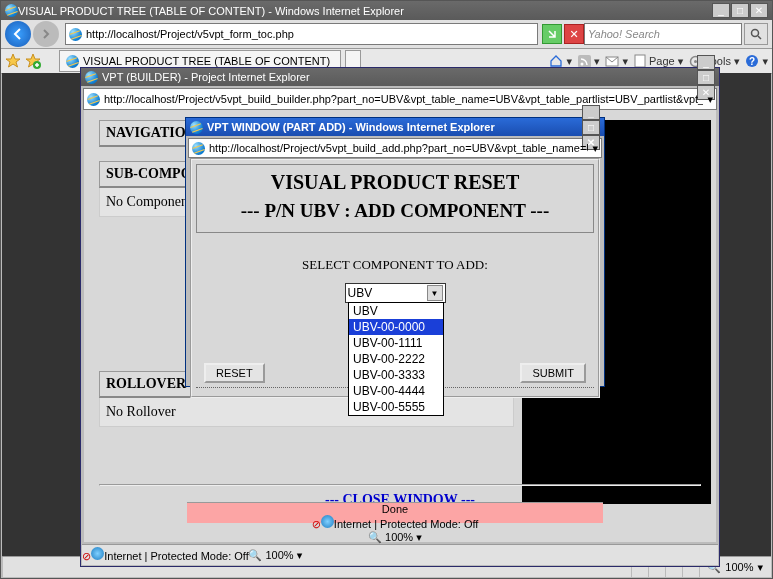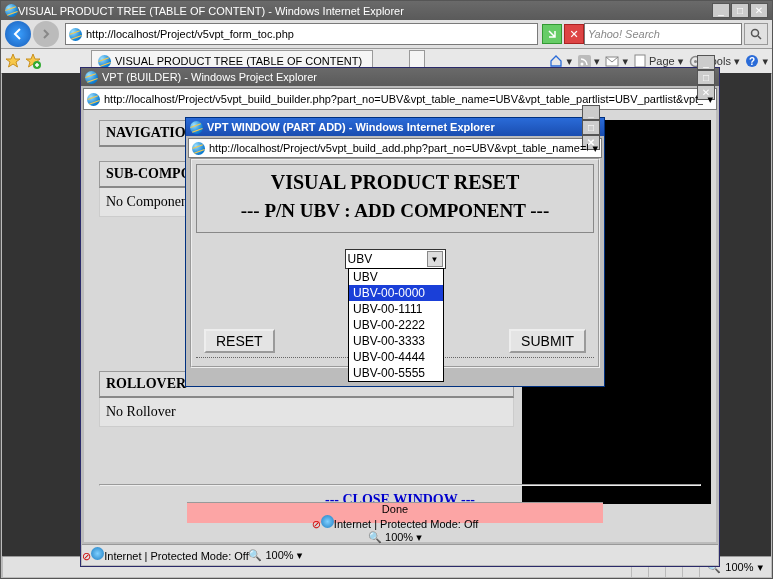--- a/index.html
+++ b/index.html
@@ -33,21 +33,21 @@
     height:28px;background:#e1e1e1;display:flex;align-items:center;padding:0 4px;border-bottom:1px solid #999;
   }
   .nav-btn { width:26px;height:26px;border-radius:50%;display:flex;align-items:center;justify-content:center;font-size:14px;color:#fff;margin-right:2px;}
   .nav-back{ background:radial-gradient(#3aa0ff,#1a5db8);}
   .nav-fwd { background:#bbb;color:#666;}
   .addr-bar { flex:1;height:20px;background:#fff;border:1px solid #7a7a7a;display:flex;align-items:center;padding:0 3px;margin:0 4px;}
   .search-box{ width:150px;height:20px;background:#fff;border:1px solid #7a7a7a;display:flex;align-items:center;padding:0 3px;color:#888;font-style:italic;}
   .toolbar-row {
     height:24px;background:#e8e8e8;display:flex;align-items:center;padding:0 4px;border-bottom:1px solid #999;gap:4px;
   }
-  .tab { height:20px;background:#f5f5f5;border:1px solid #999;padding:0 10px 0 6px;display:flex;align-items:center;gap:4px;margin-left:32px;}
+  .tab { height:20px;background:#f5f5f5;border:1px solid #999;padding:0 10px 0 6px;display:flex;align-items:center;gap:4px;}
   .toolbar-right { margin-left:auto;display:flex;gap:6px;align-items:center;color:#333;}
   .menu-item{display:flex;align-items:center;gap:3px;}
   .client-area {
     position:absolute;left:1px;right:1px;top:72px;bottom:22px;background:#333;
   }
   .status-bar {
     position:absolute;left:1px;right:1px;bottom:1px;height:20px;background:#e1e1e1;border-top:1px solid #999;display:flex;align-items:center;font-size:11px;
   }
   .status-bar .seg { border-left:1px solid #bbb;padding:0 8px;height:100%;display:flex;align-items:center;gap:4px;}
   .status-bar .flex{flex:1;}
@@ -113,21 +113,21 @@
   .combo {
     display:inline-flex;width:95px;height:18px;background:#fff;border:1px solid #333;align-items:center;padding:0 2px;position:relative;font-family:Arial;font-size:12px;justify-content:center;
   }
   .combo .arrow{margin-left:auto;width:14px;height:14px;background:#ddd;border:1px solid #888;display:flex;align-items:center;justify-content:center;font-size:8px;}
   .dropdown {
     position:absolute;top:18px;left:50%;transform:translateX(-47px);width:94px;background:#fff;border:1px solid #000;text-align:left;font-family:Arial;font-size:12px;z-index:100;
   }
   .dropdown div { padding:1px 4px;white-space:nowrap;}
   .dropdown .sel { background:#1a3fd8;color:#fff;}
   .btn-row { display:flex;justify-content:space-between;margin-top:60px;padding:0 8px;}
-  .form-btn { font-family:Arial;font-size:14px;padding:2px 10px;background:#e4e4e4;border:2px outset #eee;}
+  .form-btn { font-family:Arial;font-size:11px;padding:2px 10px;background:#e4e4e4;border:2px outset #eee;}
   .dotted { border-top:1px dotted #666;margin:4px 0;}
 
   .ie-small {
     display:inline-block;width:13px;height:13px;border-radius:50%;
     background:radial-gradient(circle at 30% 30%,#9be0ff,#0a7ad0 70%);
     position:relative;flex-shrink:0;
   }
   .ie-small::after{content:"";position:absolute;left:1px;top:4px;right:1px;height:4px;border:1px solid #f7c84a;border-left:none;border-right:none;transform:rotate(-20deg);}
   .globe { display:inline-block;width:13px;height:13px;border-radius:50%;background:radial-gradient(#7fd0ff,#1a7ac0);}
   svg { display:block;}
@@ -235,21 +235,21 @@
       <div class="seg"></div>
       <div class="seg"></div>
       <div class="seg"></div>
     <div class="seg" style="flex:0 0 auto;">🔍 <span>100%</span> ▾</div>
   </div>
 </div>
 
 <div class="builder-window">
   <div class="builder-title">
     <span class="ie-small"></span>
-    <span style="margin-left:4px;">VPT (BUILDER) - Windows Project Explorer</span>
+    <span style="margin-left:4px;">VPT (BUILDER) - Project Internet Explorer</span>
     <div class="win-buttons" style="margin-left:auto;">
       <div class="win-btn">_</div>
       <div class="win-btn">□</div>
       <div class="win-btn">✕</div>
     </div>
   </div>
   <div class="builder-addr">
     <span class="ie-small" style="margin-right:4px;"></span>
     <span style="white-space:nowrap;overflow:hidden;flex:1;">http://localhost/Project/v5vpt_build_builder.php?part_no=UBV&amp;vpt_table_name=UBV&amp;vpt_table_partlist=UBV_partlist&amp;vpt_table_roll=UBV_roll&amp;vpt_dbname=db_UBV&amp;part</span>
     <span style="margin-left:4px;">▾</span>
@@ -297,20 +297,21 @@
     <span style="margin-left:4px;">▾</span>
   </div>
 
   <div class="partadd-body">
     <div class="form-panel">
       <div class="inner-panel">
         <div class="vpt-title">VISUAL PRODUCT RESET</div>
         <div class="vpt-sub">--- P/N UBV : ADD COMPONENT ---</div>
       </div>
       <div style="height:6px;"></div>
+      <div class="vpt-label">SELECT COMPONENT TO ADD:</div>
 
       <div class="combo-wrap">
         <div class="combo">
           <span>UBV</span>
           <span class="arrow">▼</span>
           <div class="dropdown" id="dd">
               <div>UBV</div>
               <div class="sel">UBV-00-0000</div>
               <div>UBV-00-1111</div>
               <div>UBV-00-2222</div>

